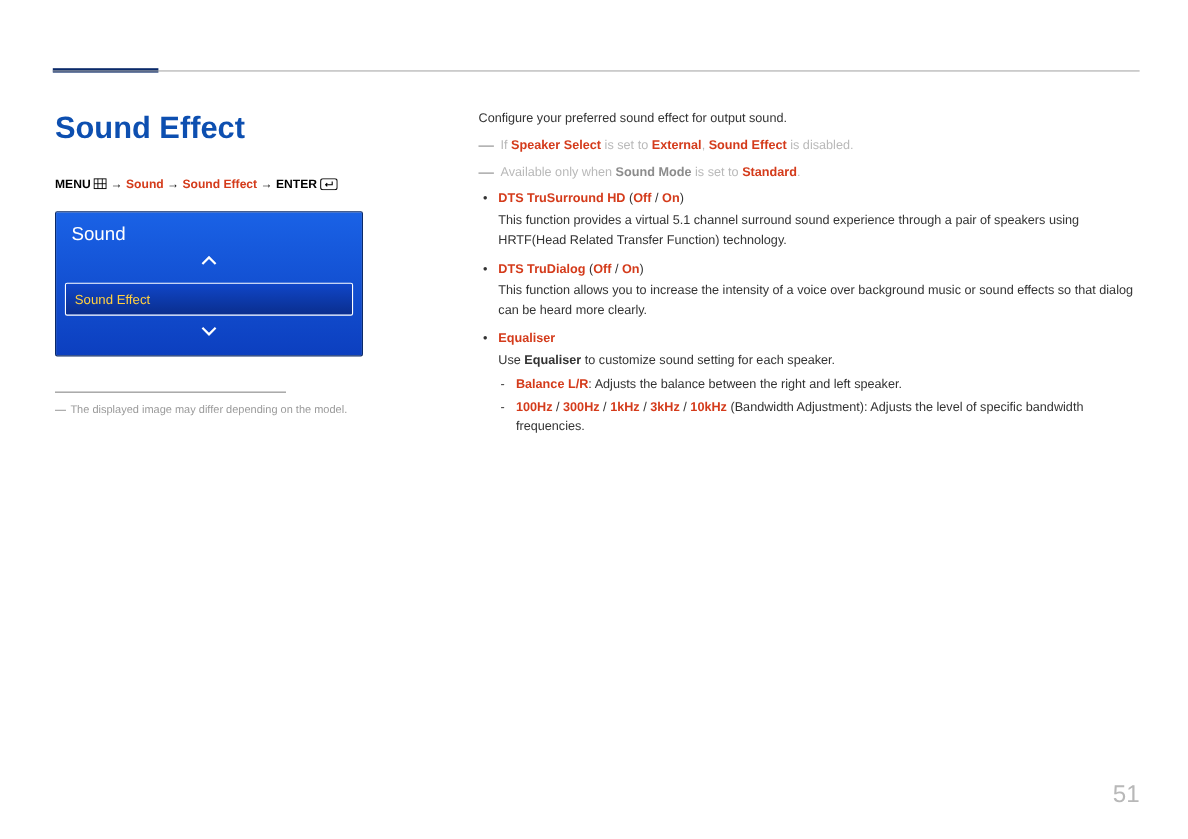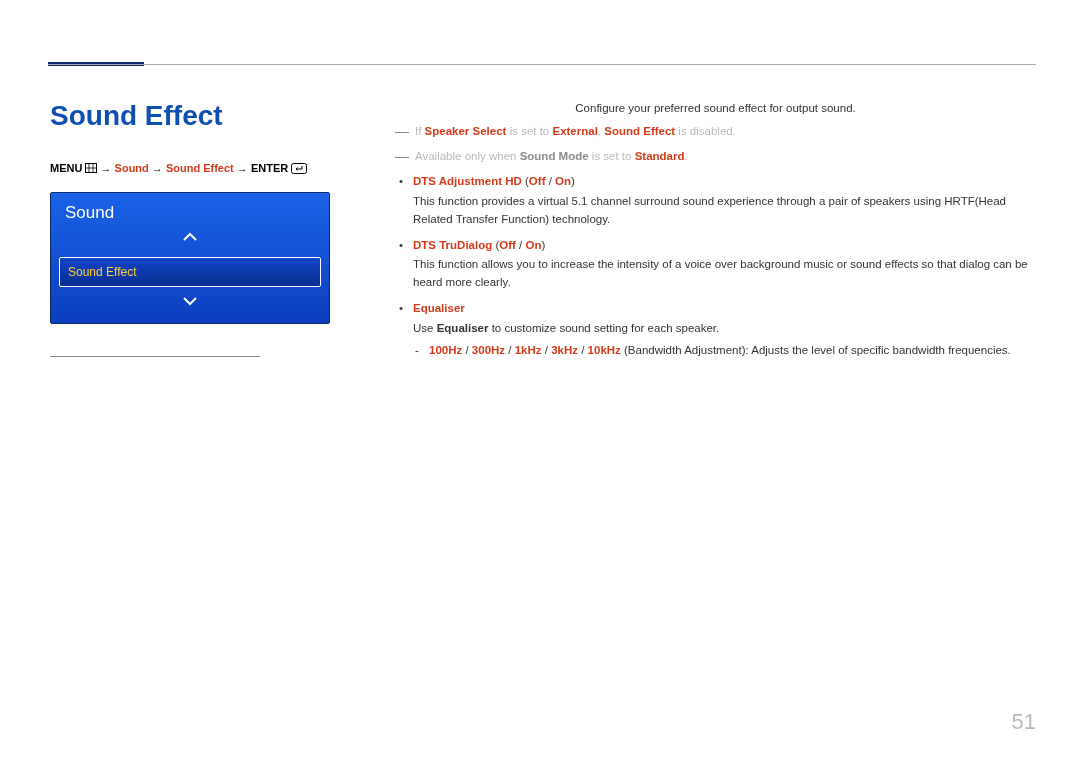--- a/index.html
+++ b/index.html
@@ -27,20 +27,21 @@
     right: 44px;
     height: 1px;
     background: #aaa;
   }
   .page {
     position: absolute;
     top: 100px;
     left: 50px;
     right: 44px;
     display: flex;
+    gap: 40px;
     align-items: flex-start;
   }
   .left-col { width: 345px; flex-shrink: 0; }
   .right-col { flex: 1; line-height: 1.55; font-size: 11.5px; }
 
   h1.title {
     color: #0d4fb0;
     font-size: 28px;
     font-weight: 600;
     margin-bottom: 30px;
@@ -87,21 +88,21 @@
     margin-top: 32px;
     width: 210px;
   }
   .left-note {
     font-size: 10px;
     color: #9a9a9a;
     margin-top: 10px;
   }
   .left-note .dash { color: #777; margin-right: 4px; }
 
-  .r-para { margin-bottom: 3px; color: #333; text-align: center; }
+  .r-para { margin-bottom: 3px; color: #333; }
   .r-noteline { color: #b9b9b9; margin-bottom: 3px; }
   .r-noteline .dash { color: #888; margin-right: 6px; font-size: 14px; vertical-align: -1px; }
   .r-noteline .strong-gray { font-weight: 700; color: #8c8c8c; }
   .r-noteline .strong-red { font-weight: 700; color: #d43b1b; }
 
   ul.feature-list { list-style: none; margin-top: 6px; }
   ul.feature-list > li { position: relative; padding-left: 18px; margin-bottom: 8px; }
   ul.feature-list > li::before {
     content: "•"; position: absolute; left: 4px; top: 0; color: #333;
   }
@@ -172,54 +173,60 @@
         </div>
         <div class="tv-arrow-row">
           <svg width="16" height="10" viewBox="0 0 16 10">
               <path d="M2 2 L8 8 L14 2" fill="none" stroke="#fff" stroke-width="2"></path>
             </svg>
         </div>
       </div>
     </div>
 
     <hr class="left-divider">
+    <div class="left-note">
+      <span class="dash">―</span><span>The displayed image may differ depending on the model.</span>
+    </div>
   </div>
 
   <div class="right-col">
     <p class="r-para">Configure your preferred sound effect for output sound.</p>
 
     <p class="r-noteline">
       <span class="dash">―</span><span>If </span><span class="strong-red">Speaker Select</span><span> is set to </span><span class="strong-red">External</span><span>, </span><span class="strong-red">Sound Effect</span><span> is disabled.</span>
     </p>
 
     <p class="r-noteline">
       <span class="dash">―</span><span>Available only when </span><span class="strong-gray">Sound Mode</span><span> is set to </span><span class="strong-red">Standard</span><span>.</span>
     </p>
 
     <ul class="feature-list">
       <li>
         <span class="feat-head">
-          <span>DTS Adjustment HD</span><span class="paren"> (</span><span class="redopt">Off</span><span class="paren"> / </span><span class="redopt">On</span><span class="paren">)</span>
+          <span>DTS TruSurround HD</span><span class="paren"> (</span><span class="redopt">Off</span><span class="paren"> / </span><span class="redopt">On</span><span class="paren">)</span>
         </span>
         <div class="feat-desc">This function provides a virtual 5.1 channel surround sound experience through a pair of speakers using HRTF(Head Related Transfer Function) technology.</div>
       </li>
 
       <li>
         <span class="feat-head">
           <span>DTS TruDialog</span><span class="paren"> (</span><span class="redopt">Off</span><span class="paren"> / </span><span class="redopt">On</span><span class="paren">)</span>
         </span>
         <div class="feat-desc">This function allows you to increase the intensity of a voice over background music or sound effects so that dialog can be heard more clearly.</div>
       </li>
 
       <li>
         <span class="feat-head">Equaliser</span>
         <div class="feat-desc">
           <span>Use </span><span class="strong">Equaliser</span><span> to customize sound setting for each speaker.</span>
         </div>
         <ul class="sublist">
+          <li>
+            <span class="red-strong">Balance L/R</span><span>: Adjusts the balance between the right and left speaker.</span>
+          </li>
           <li>
             <span class="red-strong">100Hz</span><span class="sep-slash"> / </span><span class="red-strong">300Hz</span><span class="sep-slash"> / </span><span class="red-strong">1kHz</span><span class="sep-slash"> / </span><span class="red-strong">3kHz</span><span class="sep-slash"> / </span><span class="red-strong">10kHz</span><span> (Bandwidth Adjustment): Adjusts the level of specific bandwidth frequencies.</span>
           </li>
         </ul>
       </li>
     </ul>
   </div>
 </div>
 
 <div class="page-num">51</div>

